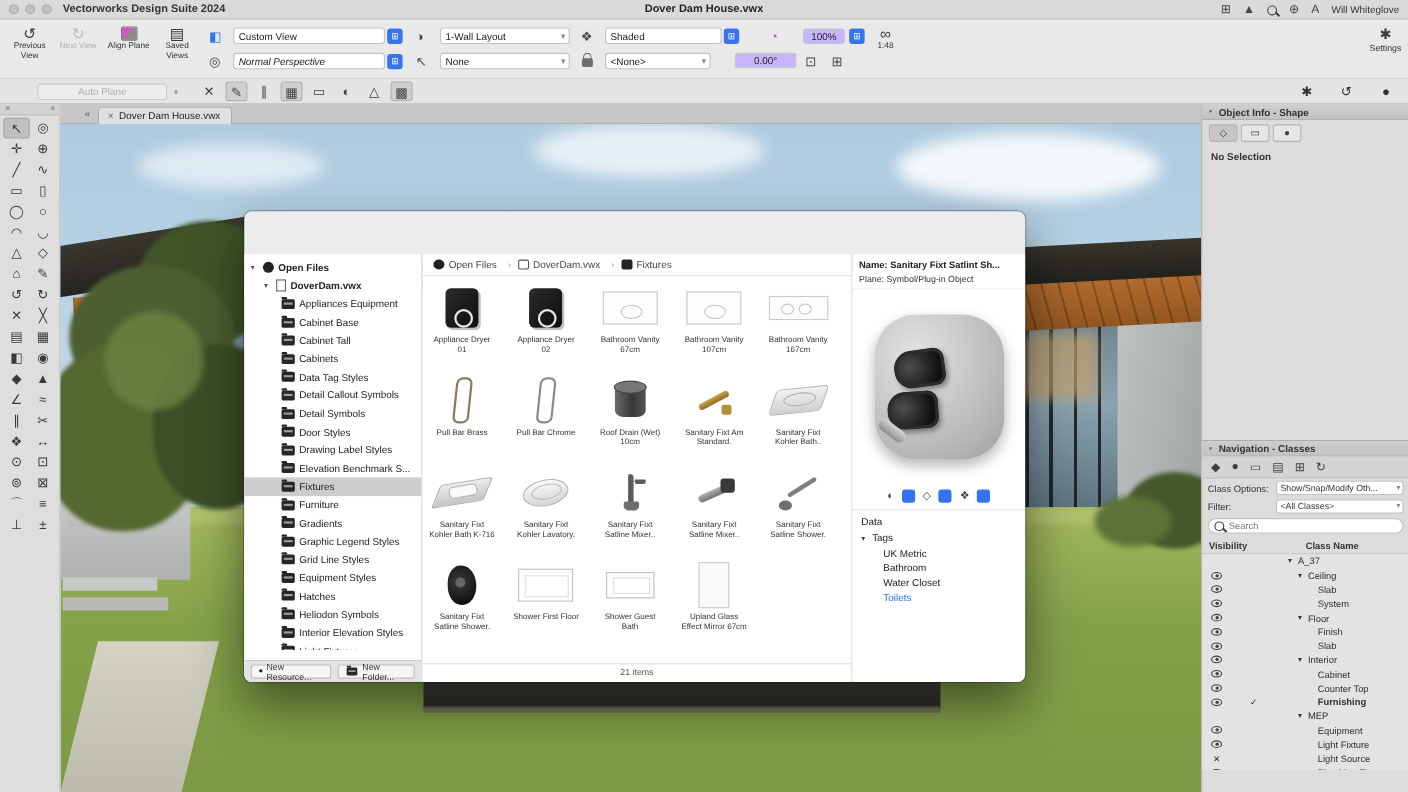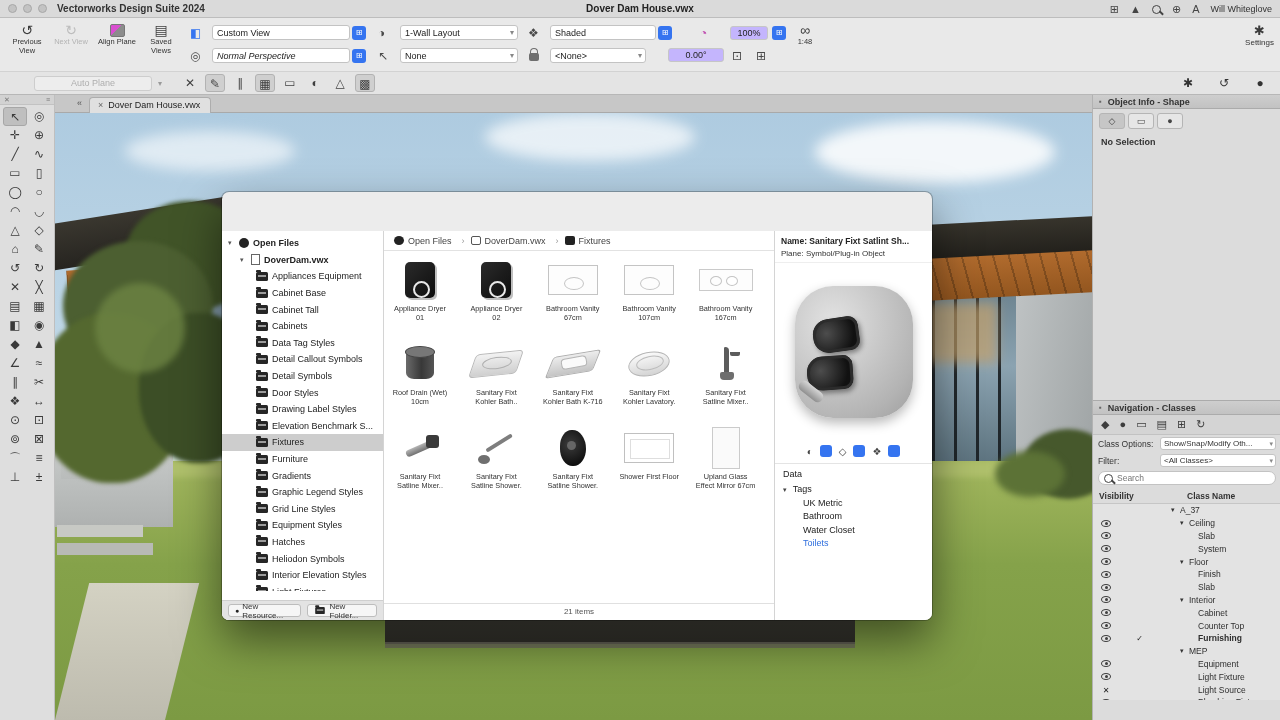--- a/index.html
+++ b/index.html
@@ -765,26 +765,44 @@
     <div class="ilbl">Bathroom Vanity 107cm</div>
   </div>
             <div class="rm-item">
     <div class="thumb">
                 <span class="gi ic-vanity-double"></span>
               </div>
     <div class="ilbl">Bathroom Vanity 167cm</div>
   </div>
             <div class="rm-item">
     <div class="thumb">
+                <span class="gi ic-pull-bar-brass"></span>
+              </div>
+    <div class="ilbl">Pull Bar Brass</div>
+  </div>
+            <div class="rm-item">
+    <div class="thumb">
+                <span class="gi ic-pull-bar"></span>
+              </div>
+    <div class="ilbl">Pull Bar Chrome</div>
+  </div>
+            <div class="rm-item">
+    <div class="thumb">
                 <span class="gi ic-drain"></span>
               </div>
     <div class="ilbl">Roof Drain (Wet) 10cm</div>
   </div>
             <div class="rm-item">
     <div class="thumb">
+                <span class="gi ic-faucet-brass"></span>
+              </div>
+    <div class="ilbl">Sanitary Fixt Am Standard.</div>
+  </div>
+            <div class="rm-item">
+    <div class="thumb">
                 <span class="gi ic-bathtub"></span>
               </div>
     <div class="ilbl">Sanitary Fixt Kohler Bath..</div>
   </div>
             <div class="rm-item">
     <div class="thumb">
                 <span class="gi ic-bathtub-iso"></span>
               </div>
     <div class="ilbl">Sanitary Fixt Kohler Bath K-716</div>
   </div>
@@ -816,20 +834,26 @@
     <div class="thumb">
                 <span class="gi ic-shower-panel"></span>
               </div>
     <div class="ilbl">Sanitary Fixt Satline Shower.</div>
   </div>
             <div class="rm-item">
     <div class="thumb">
                 <span class="gi ic-shower-pan"></span>
               </div>
     <div class="ilbl">Shower First Floor</div>
+  </div>
+            <div class="rm-item">
+    <div class="thumb">
+                <span class="gi ic-shower-pan-small"></span>
+              </div>
+    <div class="ilbl">Shower Guest Bath</div>
   </div>
             <div class="rm-item">
     <div class="thumb">
                 <span class="gi ic-mirror"></span>
               </div>
     <div class="ilbl">Upland Glass Effect Mirror 67cm</div>
   </div>
           </div>
         <div class="rm-status">21 items</div>
       </div>

